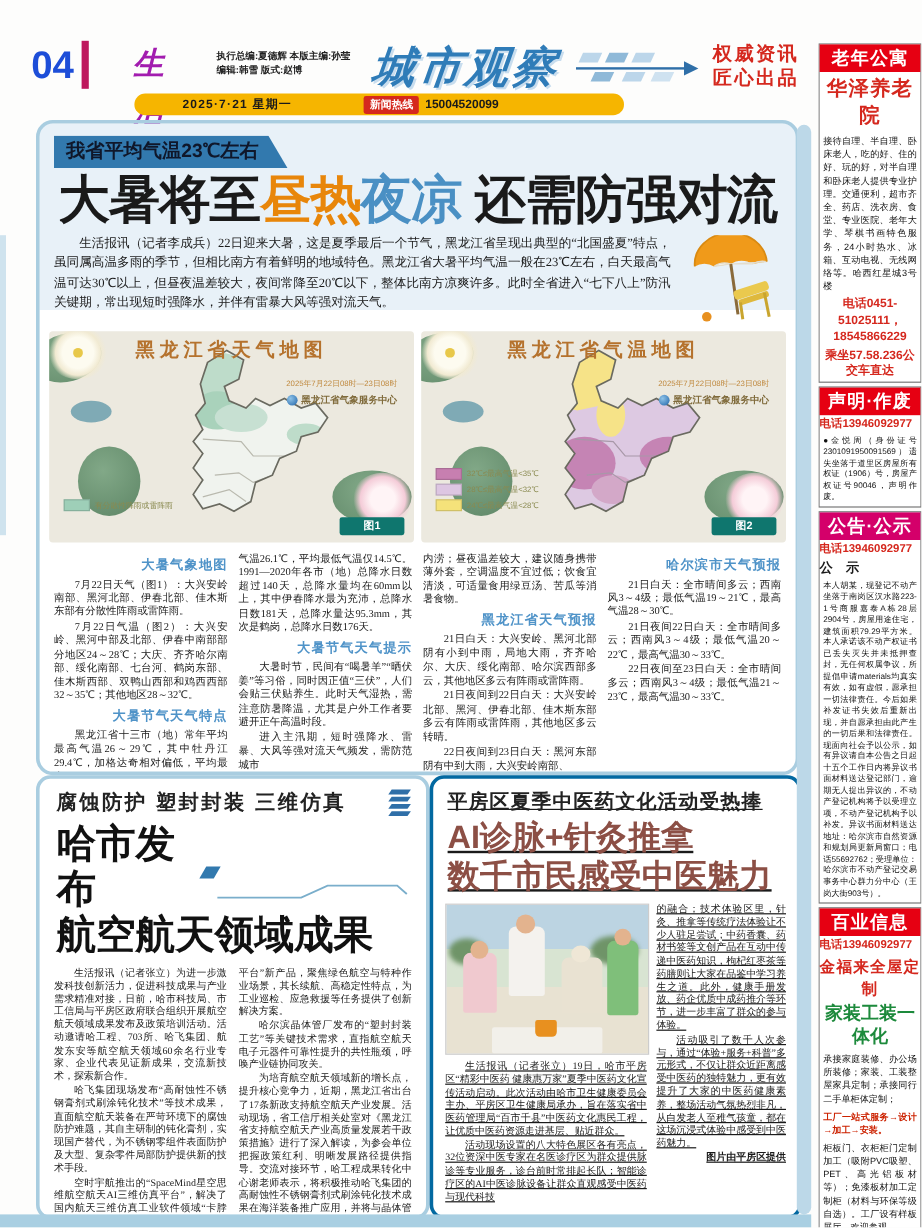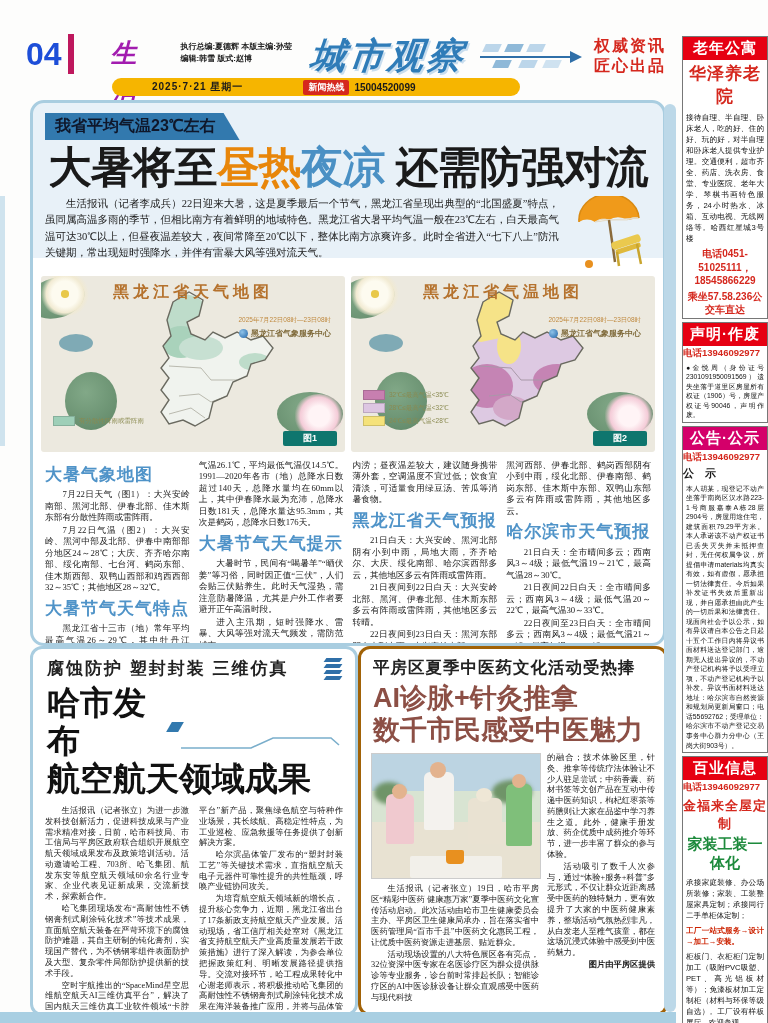--- a/index.html
+++ b/index.html
@@ -41,21 +41,21 @@
   .legend .li{display:flex;align-items:center;gap:4px;margin-top:3px;}
   .legend .sw{width:20px;height:8px;border:1px solid rgba(0,0,0,.15);}
   .figbadge{position:absolute;right:8px;bottom:6px;background:#0f766e;color:#fff;font-size:9px;font-weight:bold;padding:1px 20px;border-radius:2px;}
   .lotus-leaf{position:absolute;border-radius:50%;background:radial-gradient(circle at 40% 35%,#7ca583,#56805f);opacity:.95;}
   .lotus-flower{position:absolute;border-radius:50%;background:radial-gradient(circle,#fdfbf0 0 38%,#f1ead2 55%,rgba(241,234,210,0) 70%);}
   .lotus-flower::after{content:"";position:absolute;left:42%;top:42%;width:16%;height:16%;border-radius:50%;background:#e8c84a;}
   .lotus-pink{position:absolute;border-radius:50%;background:radial-gradient(circle,#fff4f6 0 30%,#f4ccd8 55%,rgba(244,204,216,0) 72%);}
 
   .cols-row{display:flex;gap:9px;padding:8px 12px 0 12px;height:196px;overflow:hidden;}
   .wcol{flex:1;font-family:"Liberation Serif",serif;font-size:8.7px;line-height:1.32;text-align:justify;}
-  .whead{color:#4f93c8;font-family:"Liberation Sans",sans-serif;font-weight:bold;font-size:17px;text-align:left;margin:4px 0 3px 0;letter-spacing:1px;}
+  .whead{color:#4f93c8;font-family:"Liberation Sans",sans-serif;font-weight:bold;font-size:11px;text-align:right;margin:4px 0 3px 0;letter-spacing:1px;}
   .wp{margin:0 0 1px 0;text-indent:2em;}
   .wp.noind{text-indent:0;}
 
   
   .vstrip{position:absolute;left:664px;top:104px;width:12px;height:908px;background:#bcd8e8;border-radius:6px;}
   .lstrip{position:absolute;left:0;top:196px;width:5px;height:250px;background:#cfe3ee;}
   .bottomstrip{position:absolute;left:0;top:1012px;width:676px;height:11px;background:#a9cfe2;}
 
   
   .aerobox{position:absolute;left:30px;top:646px;width:322px;height:364px;border:3px solid #a9cde0;border-radius:12px;background:#fff;overflow:hidden;}
@@ -66,21 +66,21 @@
   .aerohead{margin:4px 14px 0 14px;font-size:33px;font-weight:bold;line-height:38px;color:#111;}
   .aerohead .l1{display:flex;align-items:center;}
   .flagdeco{width:14px;height:10px;background:#3279ae;transform:skewX(-30deg);margin:10px 0 0 4px;}
   .headline-line{flex:1;height:16px;margin-top:14px;}
   .aerocols{display:flex;gap:10px;padding:8px 12px 0 12px;height:242px;overflow:hidden;}
   .acol{flex:1;font-family:"Liberation Serif",serif;font-size:8.3px;line-height:1.3;text-align:justify;}
   .acol p{margin:0 0 1px 0;text-indent:2em;}
   .acol p.noind{text-indent:0;}
 
   
-  .tcmbox{position:absolute;left:358px;top:646px;width:304px;height:364px;border:3px solid #a16207;border-radius:12px;background:#fff;overflow:hidden;}
+  .tcmbox{position:absolute;left:358px;top:646px;width:304px;height:364px;border:3px solid #0369a1;border-radius:12px;background:#fff;overflow:hidden;text-decoration:underline;}
   .tcmkicker{margin:8px 12px 0 12px;font-size:16.5px;font-weight:bold;letter-spacing:1px;color:#222;}
   .tcmhead{margin:3px 12px 0 12px;font-size:27px;font-weight:bold;line-height:32px;color:#8c4f45;}
   .tcmbody{display:flex;gap:8px;padding:7px 10px 0 10px;height:258px;overflow:hidden;}
   .tcoll{width:168px;flex:none;}
   .tcolr{flex:1;font-family:"Liberation Serif",serif;font-size:8.3px;line-height:1.3;text-align:justify;}
   .tcoll .txt{font-family:"Liberation Serif",serif;font-size:8.3px;line-height:1.3;text-align:justify;margin-top:5px;}
   .tcoll .txt p, .tcolr p{margin:0 0 1px 0;text-indent:2em;}
   .tcolr p.noind{text-indent:0;}
   .photocredit{text-align:right;font-weight:bold;text-indent:0 !important;}
   .photo{position:relative;width:168px;height:124px;background:linear-gradient(#bcd4e2 0 30%,#d8e4d2 30% 55%,#e8e2d2 55%);overflow:hidden;border:1px solid #ccc;}
@@ -270,21 +270,20 @@
         <p class="wp">进入主汛期，短时强降水、雷暴、大风等强对流天气频发，需防范城市</p>
       </div>
       <div class="wcol">
         <p class="wp noind">内涝；昼夜温差较大，建议随身携带薄外套，空调温度不宜过低；饮食宜清淡，可适量食用绿豆汤、苦瓜等消暑食物。</p>
         <div class="whead">黑龙江省天气预报</div>
         <p class="wp">21日白天：大兴安岭、黑河北部阴有小到中雨，局地大雨，齐齐哈尔、大庆、绥化南部、哈尔滨西部多云，其他地区多云有阵雨或雷阵雨。</p>
         <p class="wp">21日夜间到22日白天：大兴安岭北部、黑河、伊春北部、佳木斯东部多云有阵雨或雷阵雨，其他地区多云转晴。</p>
         <p class="wp">22日夜间到23日白天：黑河东部阴有中到大雨，大兴安岭南部、</p>
       </div>
       <div class="wcol">
-        <p class="wp noind">黑河西部、伊春北部、鹤岗西部阴有小到中雨，绥化北部、伊春南部、鹤岗东部、佳木斯中东部、双鸭山东部多云有阵雨或雷阵雨，其他地区多云。</p>
         <div class="whead">哈尔滨市天气预报</div>
         <p class="wp">21日白天：全市晴间多云；西南风3～4级；最低气温19～21℃，最高气温28～30℃。</p>
         <p class="wp">21日夜间22日白天：全市晴间多云；西南风3～4级；最低气温20～22℃，最高气温30～33℃。</p>
         <p class="wp">22日夜间至23日白天：全市晴间多云；西南风3～4级；最低气温21～23℃，最高气温30～33℃。</p>
       </div>
     </div>
   </div>
 
   <div class="aerobox">
     <div class="aerokicker">

